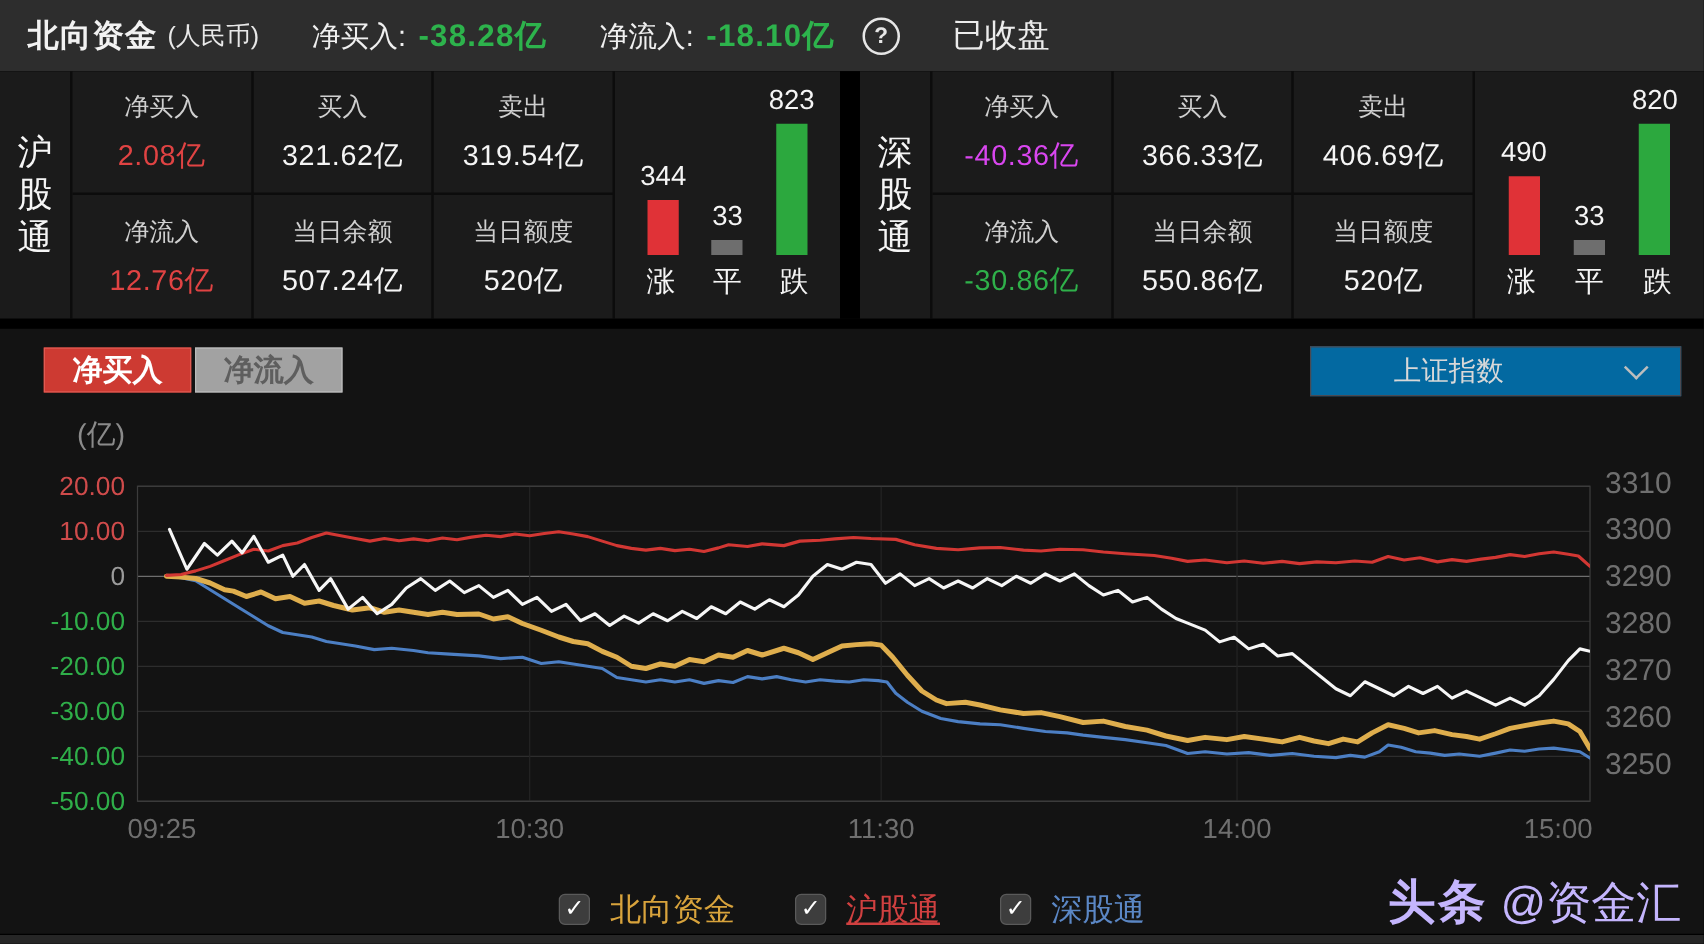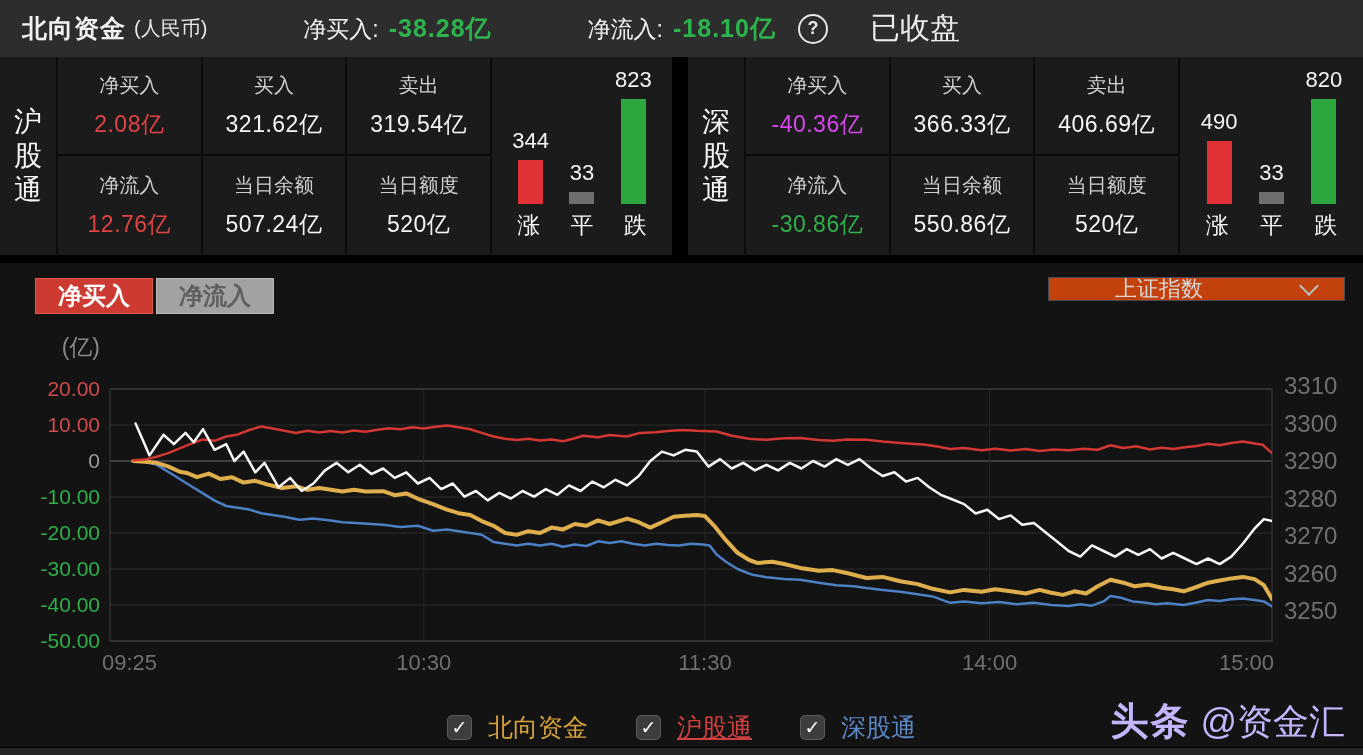--- a/index.html
+++ b/index.html
@@ -9,30 +9,30 @@
     -webkit-font-smoothing:antialiased;color:#eee;
   }
   
   .topbar{
     position:absolute;top:0;left:0;width:1363px;height:57px;
     background:#2d2d2d;display:flex;align-items:center;box-sizing:border-box;
     padding:0 22px;
   }
   .topbar .title{font-size:25px;font-weight:700;color:#f2f2f2;letter-spacing:1px;}
   .topbar .title-suffix{font-size:20px;color:#e8e8e8;margin-left:8px;font-weight:400;}
-  .tb-group{display:flex;align-items:baseline;margin-left:96px;}
+  .tb-group{display:flex;align-items:baseline;margin-left:42px;}
   .tb-label{font-size:23px;color:#f0f0f0;}
   .tb-value-green{font-size:25px;font-weight:700;margin-left:10px;letter-spacing:1px;}
   .help-icon{
     width:26px;height:26px;border:2px solid #e6e6e6;border-radius:50%;
     display:flex;align-items:center;justify-content:center;
     font-size:18px;font-weight:700;color:#e6e6e6;margin-left:22px;align-self:center;cursor:pointer;
   }
   .tb-date{margin-left:auto;font-size:22px;color:#ececec;}
-  .tb-status{margin-left:42px;font-size:30px;color:#ececec;}
+  .tb-status{margin-left:42px;font-size:26px;color:#ececec;}
   
   .panels{position:absolute;top:57px;left:0;width:1363px;height:198px;background:#000;}
   .panel{position:absolute;top:0;height:198px;background:#1b1b1b;display:flex;}
   .panel.p0{left:0;width:672px;}
   .panel.p1{left:688px;width:675px;}
   .v-label{
     width:56px;display:flex;flex-direction:column;align-items:center;justify-content:center;
     font-size:28px;color:#f5f5f5;line-height:34px;letter-spacing:0;
   }
   .stats-grid{
@@ -60,23 +60,23 @@
     border-top:8px solid #000;box-sizing:border-box;
   }
   .tabs{position:absolute;left:35px;top:15px;display:flex;gap:3px;}
   .tab{
     width:118px;height:36px;display:flex;align-items:center;justify-content:center;
     font-size:24px;font-weight:700;cursor:pointer;box-sizing:border-box;
   }
   .tab.active{background:#cd3a32;color:#fff;border:1px solid #e05a52;}
   .tab.inactive{background:#a2a2a2;color:#5e5e5e;border:1px solid #bbb;}
   .index-select{
-    position:absolute;left:1048px;top:14px;width:297px;height:24px;
+    position:absolute;left:1048px;top:14px;width:297px;height:40px;
     border:1px solid #4a4a52;box-sizing:border-box;display:flex;align-items:center;
-    padding:0 28px 0 66px;cursor:pointer;background:#c2410c;
+    padding:0 28px 0 66px;cursor:pointer;background:#0369a1;
   }
   .index-select .sel-text{font-size:22px;color:#d8d8d8;flex:1;}
   .chevron{
     width:12px;height:12px;border-right:2px solid #bdbdbd;border-bottom:2px solid #bdbdbd;
     transform:rotate(45deg);margin-top:-6px;
   }
   #main-chart{position:absolute;top:60px;left:0;}
   
   .legend{
     position:absolute;top:448px;left:0;width:1363px;display:flex;

